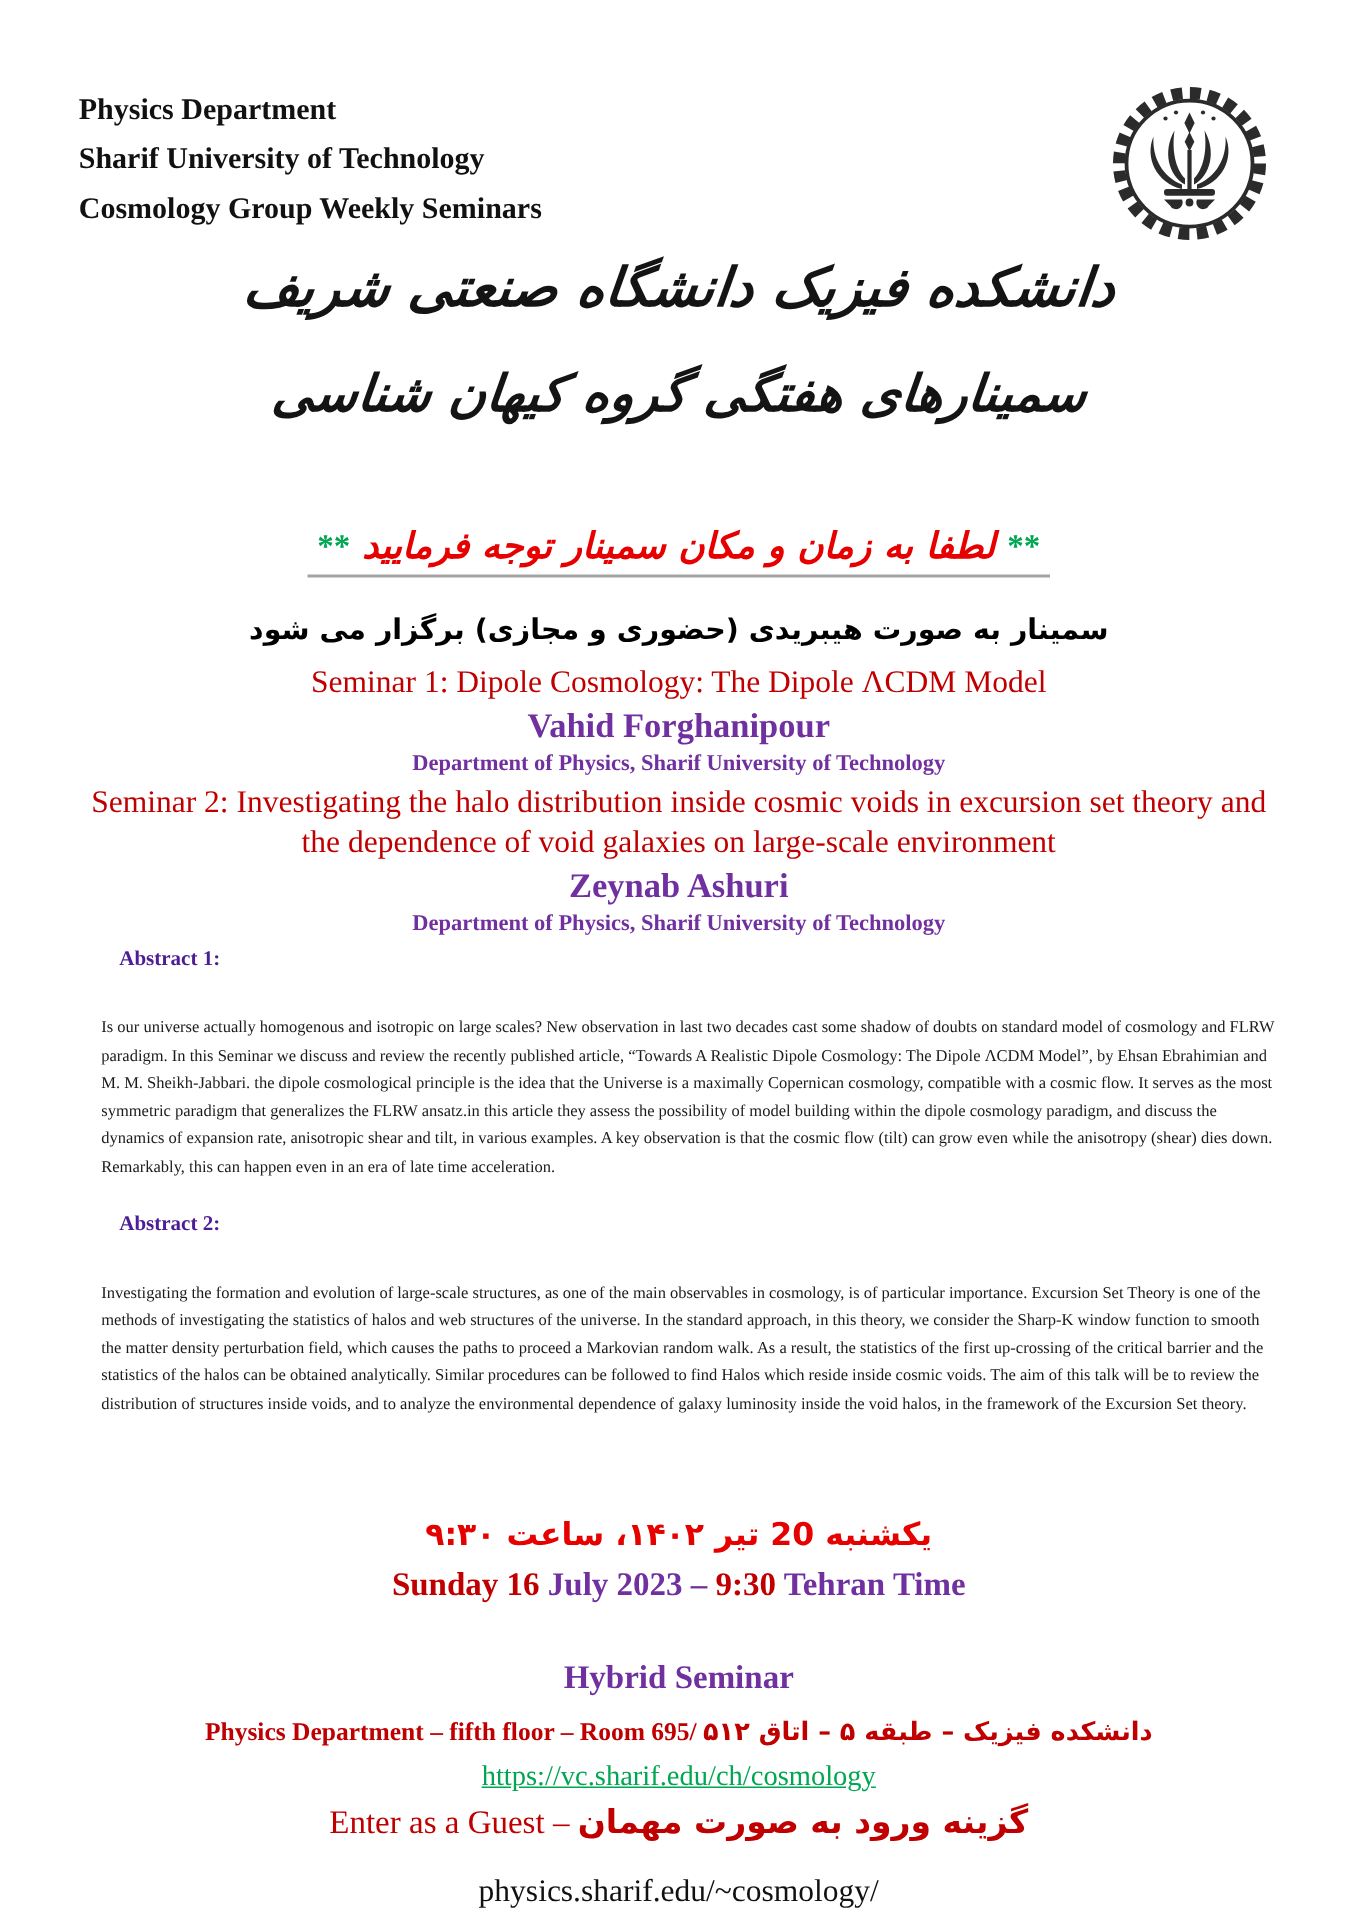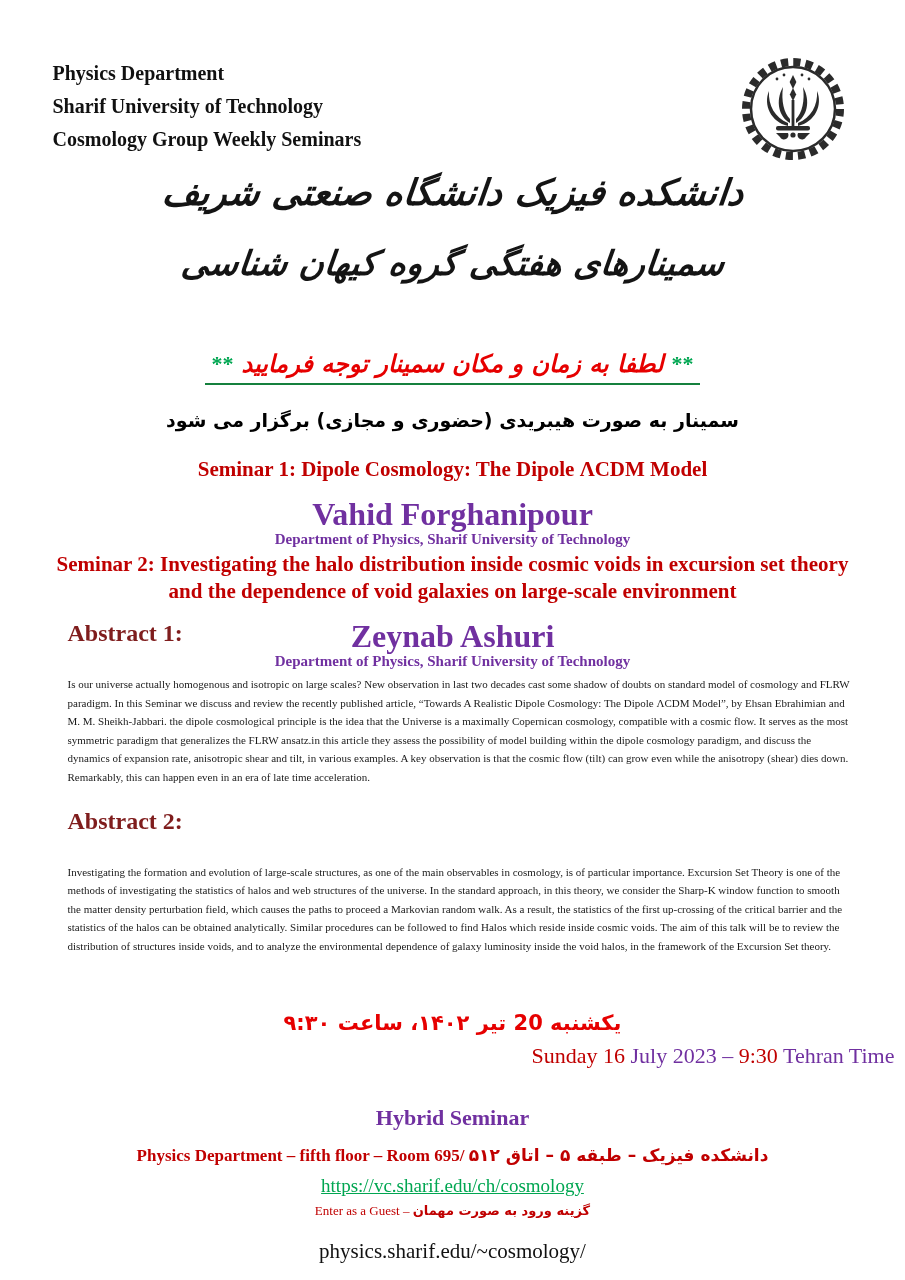--- a/index.html
+++ b/index.html
@@ -23,61 +23,61 @@
   .calligraphy .cal-line {
     font-family:"DejaVu Sans",sans-serif; font-style:italic; font-weight:bold;
     transform:skewX(-6deg);
   }
   .calligraphy .cal-1 { font-size:36px; }
   .calligraphy .cal-2 { font-size:34px; margin-top:30px; }
 
   
   .notice { position:absolute; top:350px; left:0; right:0; text-align:center; }
   .notice-inner {
-    display:inline-block; border-bottom:2px solid #15803d; padding:0 6px 5px 6px;text-align:center;
+    display:inline-block; border-bottom:2px solid #a3a3a3; padding:0 6px 5px 6px;text-align:center;
   }
   .notice-stars { color:#00a651; font-weight:bold; font-size:22px; vertical-align:middle; }
   .notice-text {
     color:#e60000; font-family:"DejaVu Sans",sans-serif; font-style:italic;
     font-weight:bold; font-size:24px; padding:0 8px; vertical-align:middle;
   }
 
   
   .hybrid-note {
     position:absolute; top:409px; left:0; right:0; text-align:center;
     color:#000000; font-family:"DejaVu Sans",sans-serif; font-weight:bold; font-size:19px;
   }
 
   
   .sem-block { position:absolute; top:441px; left:0; right:0; text-align:center; }
-  .sem-title { color:#c00000; font-weight:bold; font-size:21px; line-height:27px; margin:15px auto; max-width:810px; }
-  .speaker   { color:#7030a0; font-weight:bold; font-size:32px; line-height:32px; }
+  .sem-title { color:#c00000; font-weight:normal; font-size:21px; line-height:27px; margin:0 auto; max-width:810px; }
+  .speaker   { color:#7030a0; font-weight:bold; font-size:23px; line-height:32px; }
   .affil     { color:#7030a0; font-weight:bold; font-size:15px; line-height:18px; }
   .sem2      { margin-top:3px; }
 
   
   .abstracts { position:absolute; top:620px; left:57px; right:44px; text-align:left; }
-  .abs-heading { font-size:24px; font-weight:bold; color:#7f1d1d; margin:0; }
+  .abs-heading { font-size:14px; font-weight:bold; color:#4c1d95; margin:12px; }
   .abs-text { font-size:11px; line-height:18.6px; margin:28px 0 0 0; color:#1a1a1a; }
   .abs-2 { margin-top:21px; }
 
   
   .schedule { position:absolute; top:1008px; left:0; right:0; text-align:center; }
   .fa-date {
     color:#e60000; font-family:"DejaVu Sans",sans-serif;
     font-weight:bold; font-size:21px; line-height:30px;
   }
-  .en-date { font-weight:normal; font-size:22px; line-height:26px; margin-top:5px;text-align:right; }
+  .en-date { font-weight:bold; font-size:22px; line-height:26px; margin-top:5px; }
   .en-date .red { color:#c00000; }
   .en-date .purple { color:#7030a0; }
   .mode { color:#7030a0; font-weight:bold; font-size:22px; line-height:26px;margin-top:36px; }
   .location { margin-top:12px; font-weight:bold; font-size:17px; line-height:24px; color:#c00000; }
   .location .fa { font-size:17px; }
   .vc-link { display:inline-block; margin-top:7px; font-size:19px; color:#00a651; text-decoration:underline; }
-  .guest { margin-top:6px; font-size:13px; color:#c00000; }
+  .guest { margin-top:6px; font-size:22px; color:#c00000; }
   .guest .fa { font-weight:bold; }
   .website { margin-top:20px; font-size:21px; color:#111; }
 </style>
 </head>
 <body>
 
 <div class="page">
 
   <div class="uni-header">
     <div>Physics Department</div>

